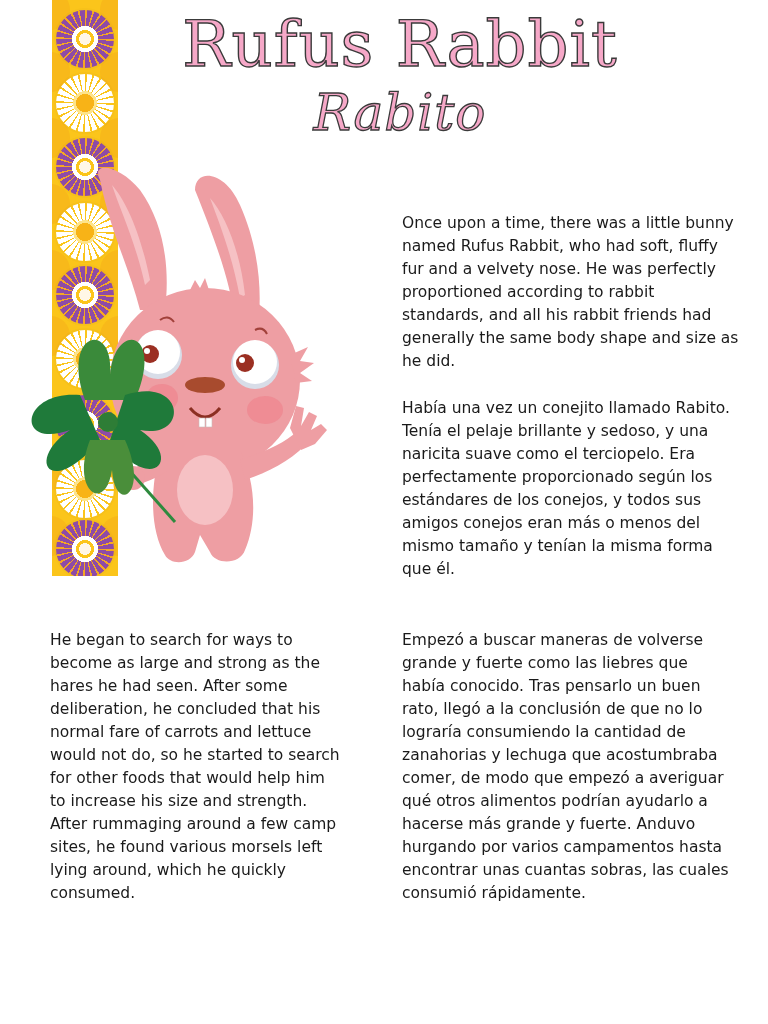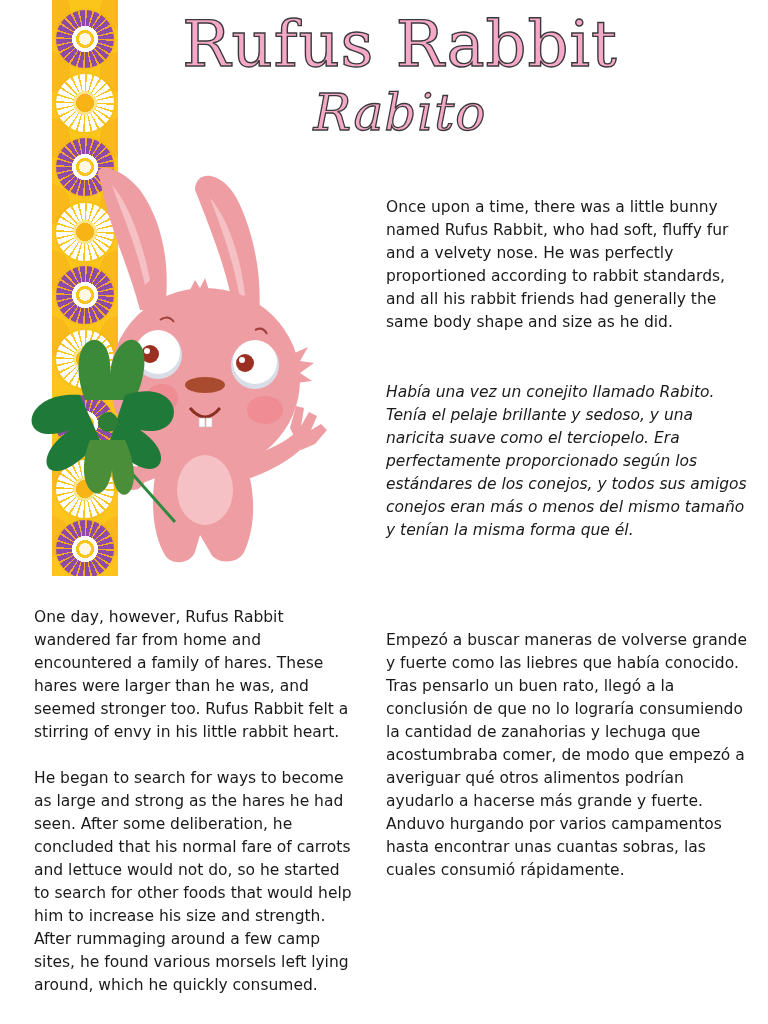--- a/index.html
+++ b/index.html
@@ -15,22 +15,22 @@
   .flower { position:absolute; left:4px; width:58px; height:58px; border-radius:50%; }
   .flower.purple { background:
       radial-gradient(circle, #fff7e6 0 6px, #fbc51b 6px 9px, #ffffff 9px 13px, transparent 13px),
       repeating-conic-gradient(#f6a623 0 4deg, #8e4ba6 4deg 15deg); }
   .flower.white { background:
       radial-gradient(circle, #f8b317 0 9px, #fde38a 9px 12px, transparent 12px),
       repeating-conic-gradient(#fbc51b 0 4deg, #ffffff 4deg 15deg); }
   .flower::after { content:""; position:absolute; inset:0; border-radius:50%; box-shadow:0 0 0 2px rgba(0,0,0,0.02); }
   .bgdot { position:absolute; width:40px; height:40px; border-radius:50%; background:#f7b31a; opacity:0.7; }
   .text-block { position:absolute; font-size:15.5px; line-height:23px; }
-  .text-block p { margin:0; }
-  .italic { font-style:italic; }
+  .text-block p { margin:16px; }
+  .italic { }
   svg { display:block; }
 </style>
 </head>
 <body>
 
 <div class="title-main">Rufus Rabbit</div>
 <div class="title-sub">Rabito</div>
 
 <div class="banner">
   <div class="bgdot" style="left:-22px;top:-10px"></div>
@@ -117,19 +117,18 @@
 
 <div class="text-block" style="left:386px;top:196px;width:370px;">
   <p>Once upon a time, there was a little bunny named Rufus Rabbit, who had soft, fluffy fur and a velvety nose. He was perfectly proportioned according to rabbit standards, and all his rabbit friends had generally the same body shape and size as he did.</p>
 </div>
 
 <div class="text-block italic" style="left:386px;top:381px;width:370px;">
   <p>Había una vez un conejito llamado Rabito. Tenía el pelaje brillante y sedoso, y una naricita suave como el terciopelo. Era perfectamente proporcionado según los estándares de los conejos, y todos sus amigos conejos eran más o menos del mismo tamaño y tenían la misma forma que él.</p>
 </div>
 
 <div class="text-block" style="left:34px;top:606px;width:322px;">
-  <p>One day, however, Rufus Rabbit wandered far from home and encountered a family of hares. These hares were larger than he was, and seemed stronger too. Rufus Rabbit felt a stirring of envy in his little rabbit heart.</p>
   <p style="margin-top:23px">He began to search for ways to become as large and strong as the hares he had seen. After some deliberation, he concluded that his normal fare of carrots and lettuce would not do, so he started to search for other foods that would help him to increase his size and strength. After rummaging around a few camp sites, he found various morsels left lying around, which he quickly consumed.</p>
 </div>
 
 <div class="text-block" style="left:386px;top:606px;width:362px;">
   <p style="margin-top:23px">Empezó a buscar maneras de volverse grande y fuerte como las liebres que había conocido. Tras pensarlo un buen rato, llegó a la conclusión de que no lo lograría consumiendo la cantidad de zanahorias y lechuga que acostumbraba comer, de modo que empezó a averiguar qué otros alimentos podrían ayudarlo a hacerse más grande y fuerte. Anduvo hurgando por varios campamentos hasta encontrar unas cuantas sobras, las cuales consumió rápidamente.</p>
 </div>
 
 </body></html>

